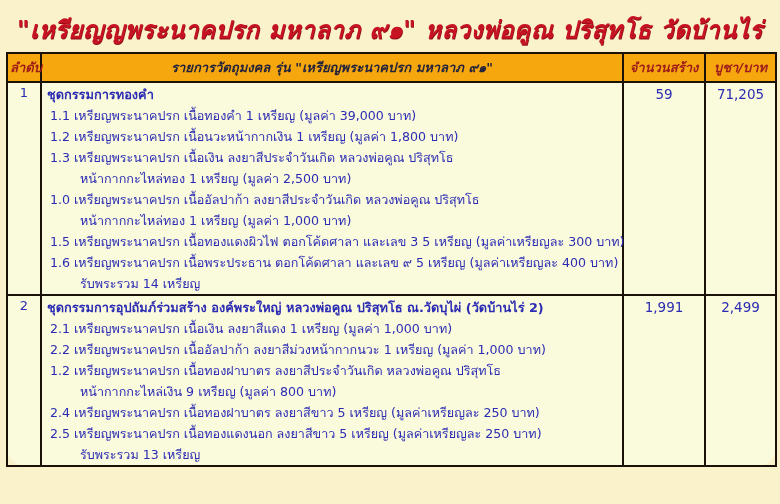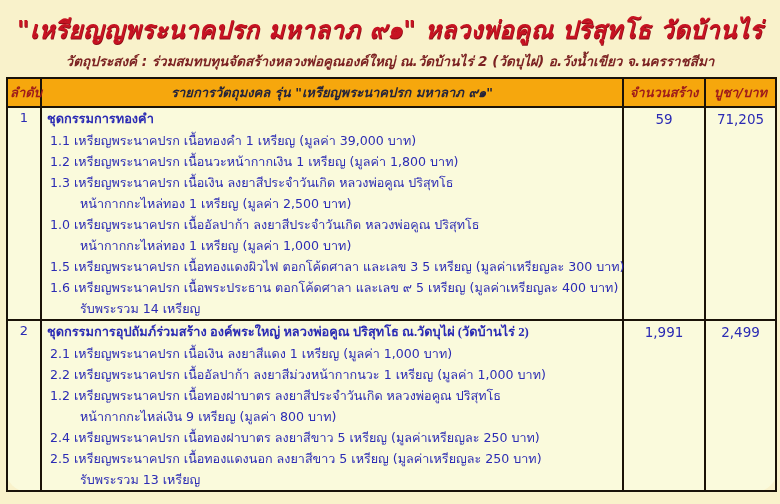--- a/index.html
+++ b/index.html
@@ -79,37 +79,35 @@
     color:var(--body-blue);
   }
   td.cell-items{ padding:1px 2px 0 2px; }
   .section-title{
     color:var(--body-blue);
     font-weight:bold;
     font-size:12.8px;
     line-height:21px;
     padding-left:3px;
     white-space:nowrap;
-    font-family:Liberation Serif, serif;
   }
   .item-line{
     color:var(--body-blue);
     font-size:12.6px;
     line-height:21px;
     padding-left:6px;
     white-space:nowrap;
   }
   .item-line.indent{ padding-left:36px; }
 </style>
 </head>
 <body>
 
 <div class="header-block">
   <div class="doc-title">"เหรียญญพระนาคปรก มหาลาภ ๙๑"  หลวงพ่อคูณ ปริสุทโธ วัดบ้านไร่</div>
-  <div class="doc-subtitle">วัตถุประสงค์ : ร่วมสมทบทุนจัดสร้างหลวงพ่อคูณองค์ใหญ่ ณ.วัดบ้านไร่ 2 (วัดบุไผ่) อ.วังน้ำเขียว จ.นครราชสีมา</div>
 </div>
 
 <table class="amulet">
   <colgroup>
     <col class="c-no">
       <col class="c-items">
       <col class="c-qty">
       <col class="c-price">
   </colgroup>
   <thead>

